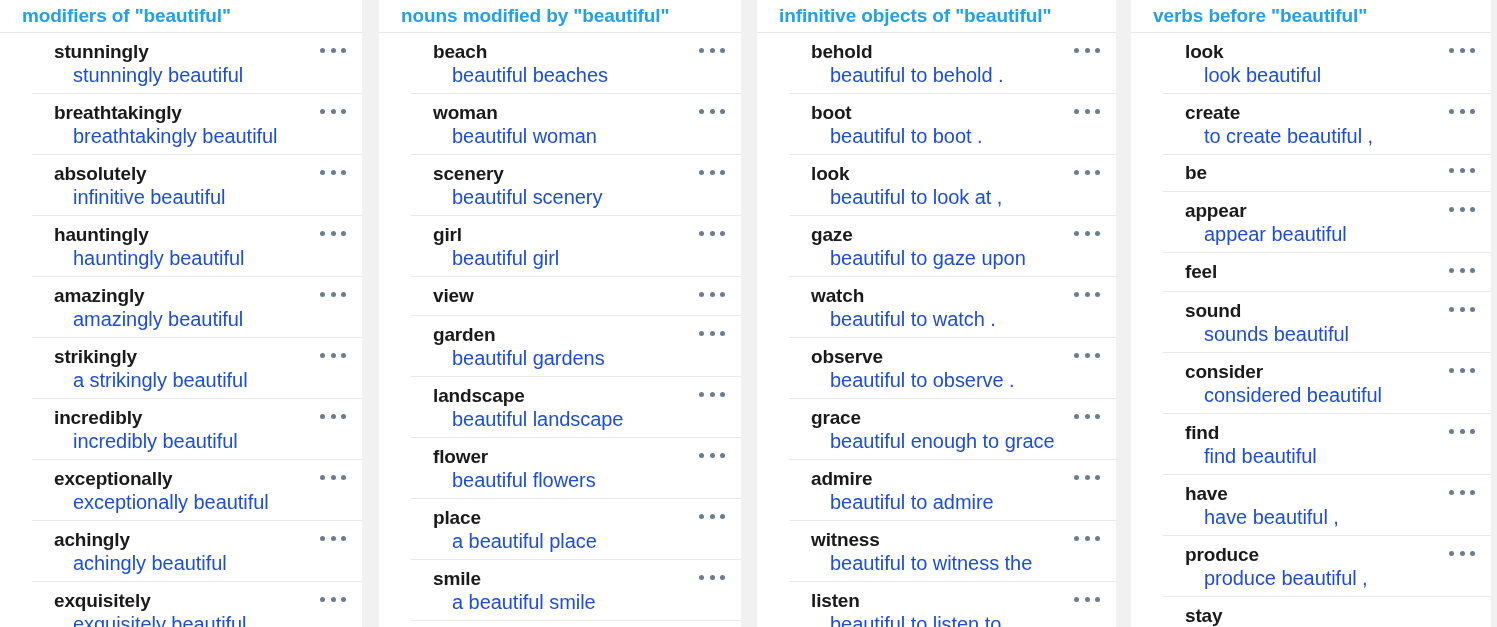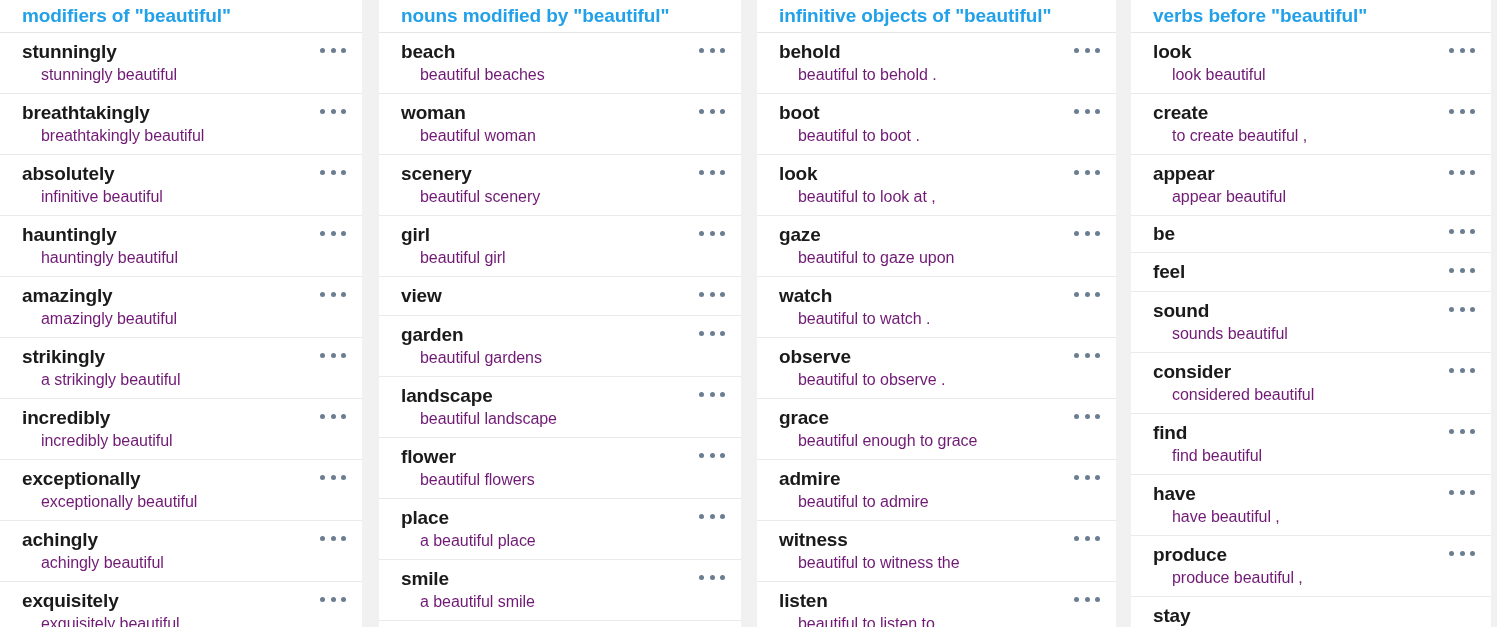--- a/index.html
+++ b/index.html
@@ -53,41 +53,42 @@
   .rows {
     border-top: 1px solid #e6e6e6;
   }
 
   .row {
     position: relative;
     box-sizing: border-box;
     padding: 6px 42px 7px 22px;
     border-bottom: 1px solid #eaeaea;
     background: #ffffff;
+    margin-left: 32px;
   }
 
   .row.no-sub {
     padding-top: 5px;
     padding-bottom: 6px;
   }
 
   .row .term {
     display: block;
     font-size: 19px;
     font-weight: bold;
     color: #1a1a1a;
     line-height: 25px;
     letter-spacing: -0.15px;
     white-space: nowrap;
   }
 
   .row .example {
     display: block;
-    font-size: 16px;
-    color: #701a75;
+    font-size: 20px;
+    color: #1d4ed8;
     line-height: 22px;
     padding-left: 19px;
     white-space: nowrap;
     letter-spacing: -0.05px;
   }
 
   .row .dots {
     position: absolute;
     right: 16px;
     top: 14px;
@@ -411,31 +412,31 @@
         </div>
         <div class="row">
           <span class="term">create</span>
           <span class="example">to create beautiful ,</span>
           <span class="dots">
             <i></i>
             <i></i>
             <i></i>
           </span>
         </div>
+        <div class="row no-sub">
+          <span class="term">be</span>
+          <span class="dots">
+            <i></i>
+            <i></i>
+            <i></i>
+          </span>
+        </div>
         <div class="row">
           <span class="term">appear</span>
           <span class="example">appear beautiful</span>
-          <span class="dots">
-            <i></i>
-            <i></i>
-            <i></i>
-          </span>
-        </div>
-        <div class="row no-sub">
-          <span class="term">be</span>
           <span class="dots">
             <i></i>
             <i></i>
             <i></i>
           </span>
         </div>
         <div class="row">
           <span class="term">feel</span>
           <span class="dots">
             <i></i>

